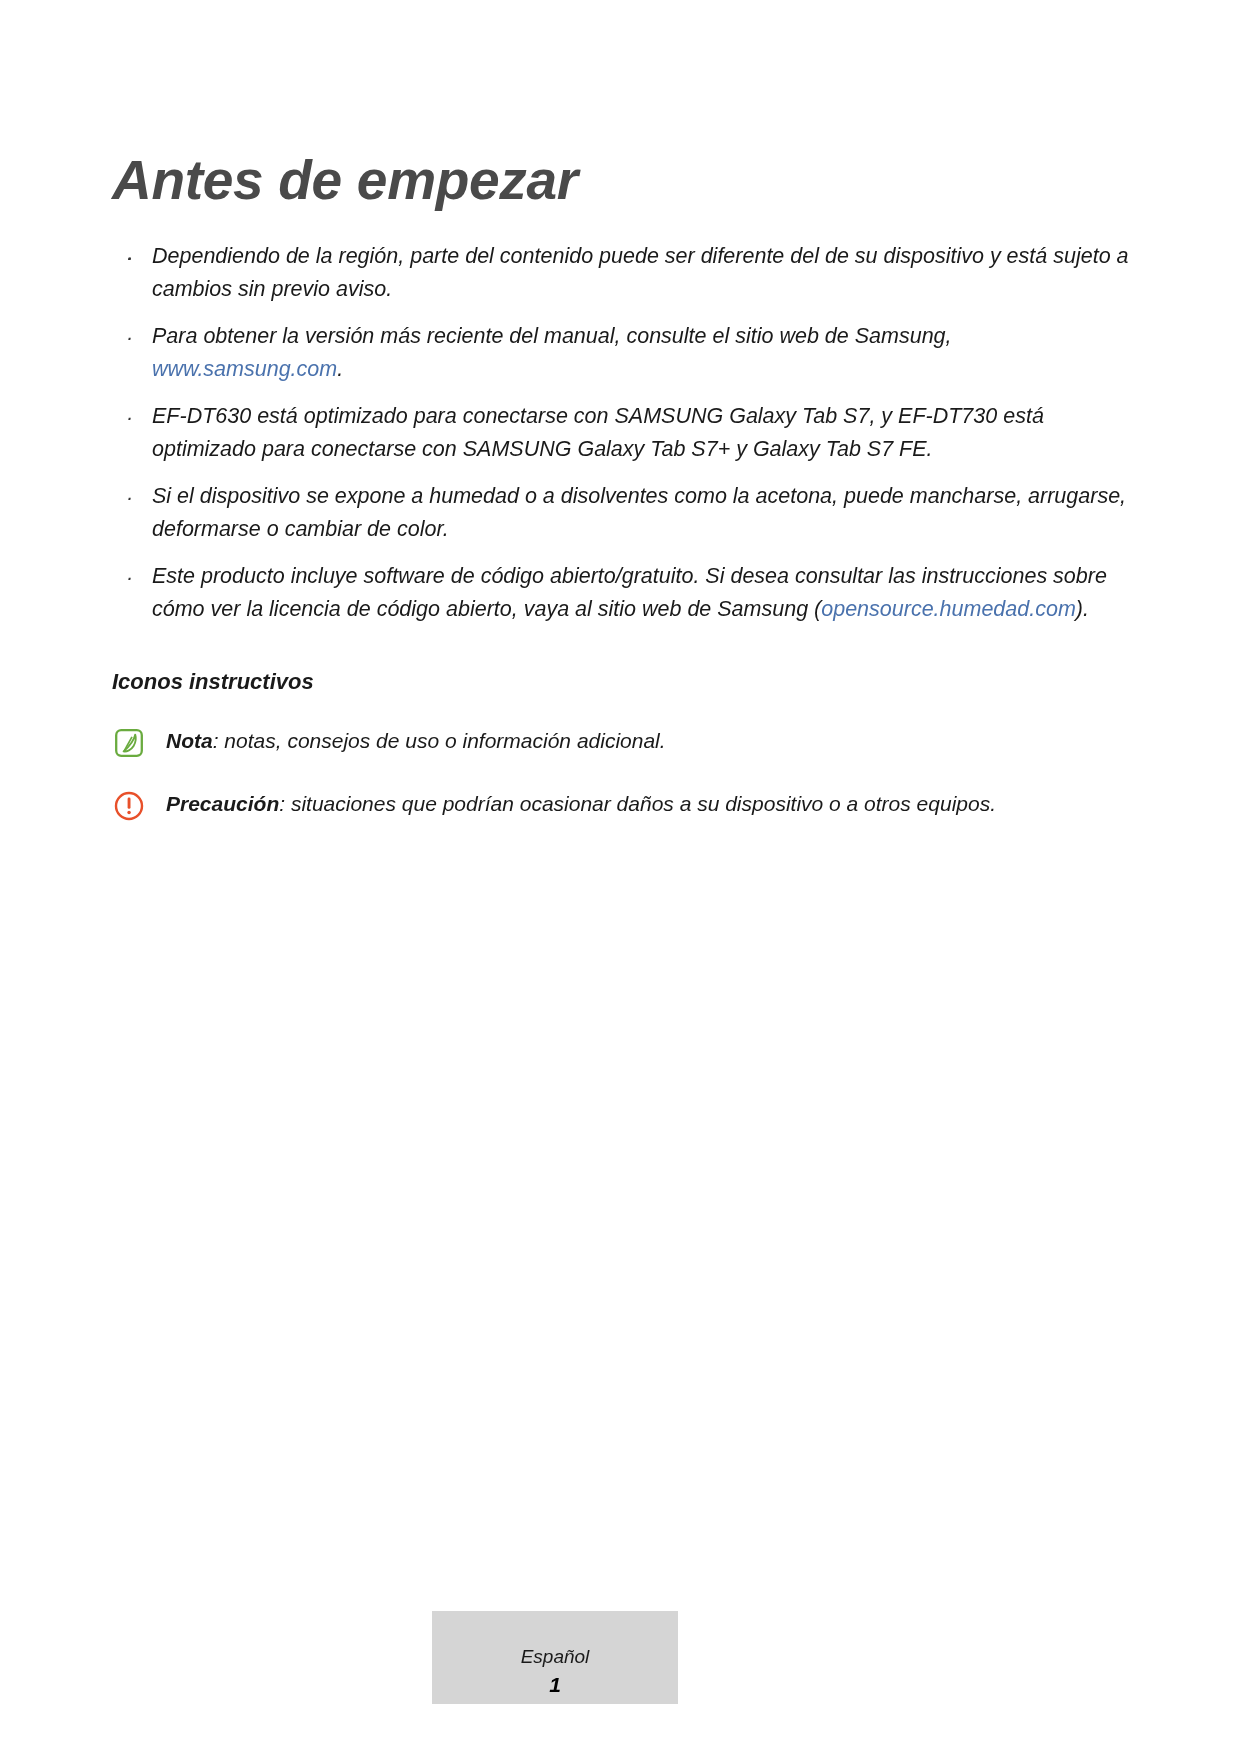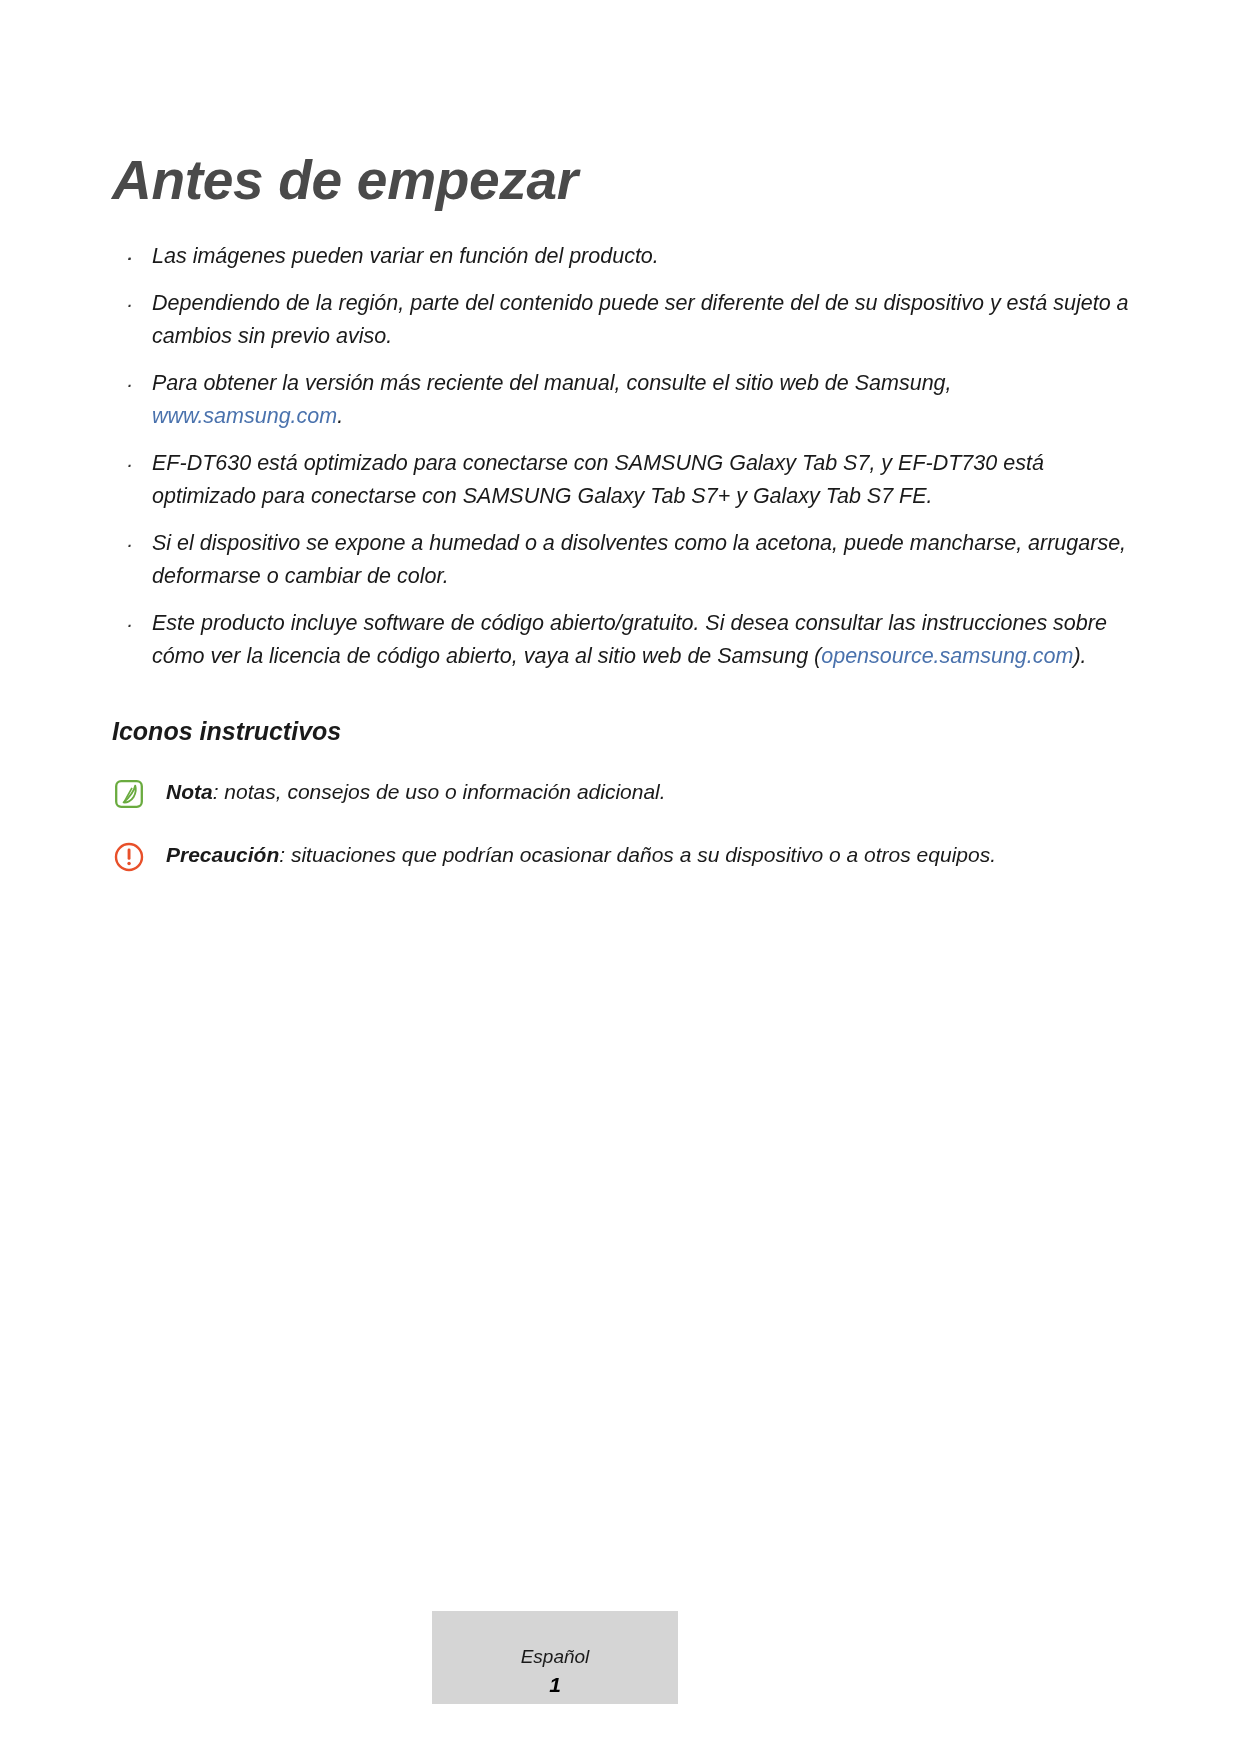--- a/index.html
+++ b/index.html
@@ -55,21 +55,21 @@
     font-size: 21px;
     line-height: 33px;
     color: #333333;
   }
   a.link, .link {
     color: #4a72ad;
     text-decoration: none;
   }
   h2.subhead {
     margin: 42px 0 0 0;
-    font-size: 25px;
+    font-size: 22px;
     line-height: 1.3;
     font-weight: bold;
     color: #1a1a1a;
   }
   .icon-rows {
     margin-top: 28px;
   }
   .icon-row {
     display: flex;
     align-items: flex-start;
@@ -129,21 +129,20 @@
     <h1 class="page-title">Antes de empezar</h1>
 
     <ul class="bullets">
 
       <li>
         <span class="dot">·</span>
       </li>
 
       <li>
         <span class="dot">·</span>
-        <span>Las imágenes pueden variar en función del producto.</span>
       </li>
 
       <li>
         <span class="dot">·</span>
         <span>Dependiendo de la región, parte del contenido puede ser diferente del de su dispositivo y está sujeto a cambios sin previo aviso.</span>
       </li>
 
       <li>
         <span class="dot">·</span>
         <span>Para obtener la versión más reciente del manual, consulte el sitio web de Samsung, </span><a class="link" href="#">www.samsung.com</a><span>.</span>
@@ -154,21 +153,21 @@
         <span>EF-DT630 está optimizado para conectarse con SAMSUNG Galaxy Tab S7, y EF-DT730 está optimizado para conectarse con SAMSUNG Galaxy Tab S7+ y Galaxy Tab S7 FE.</span>
       </li>
 
       <li>
         <span class="dot">·</span>
         <span>Si el dispositivo se expone a humedad o a disolventes como la acetona, puede mancharse, arrugarse, deformarse o cambiar de color.</span>
       </li>
 
       <li>
         <span class="dot">·</span>
-        <span>Este producto incluye software de código abierto/gratuito. Si desea consultar las instrucciones sobre cómo ver la licencia de código abierto, vaya al sitio web de Samsung (</span><a class="link" href="#">opensource.samsung.com</a><span>).</span>
+        <span>Este producto incluye software de código abierto/gratuito. Si desea consultar las instrucciones sobre cómo ver la licencia de código abierto, vaya al sitio web de Samsung (</span><a class="link" href="#">opensource.humedad.com</a><span>).</span>
       </li>
 
     </ul>
 
     <h2 class="subhead">Iconos instructivos</h2>
 
     <div class="icon-rows">
 
 
       <div class="icon-row">

